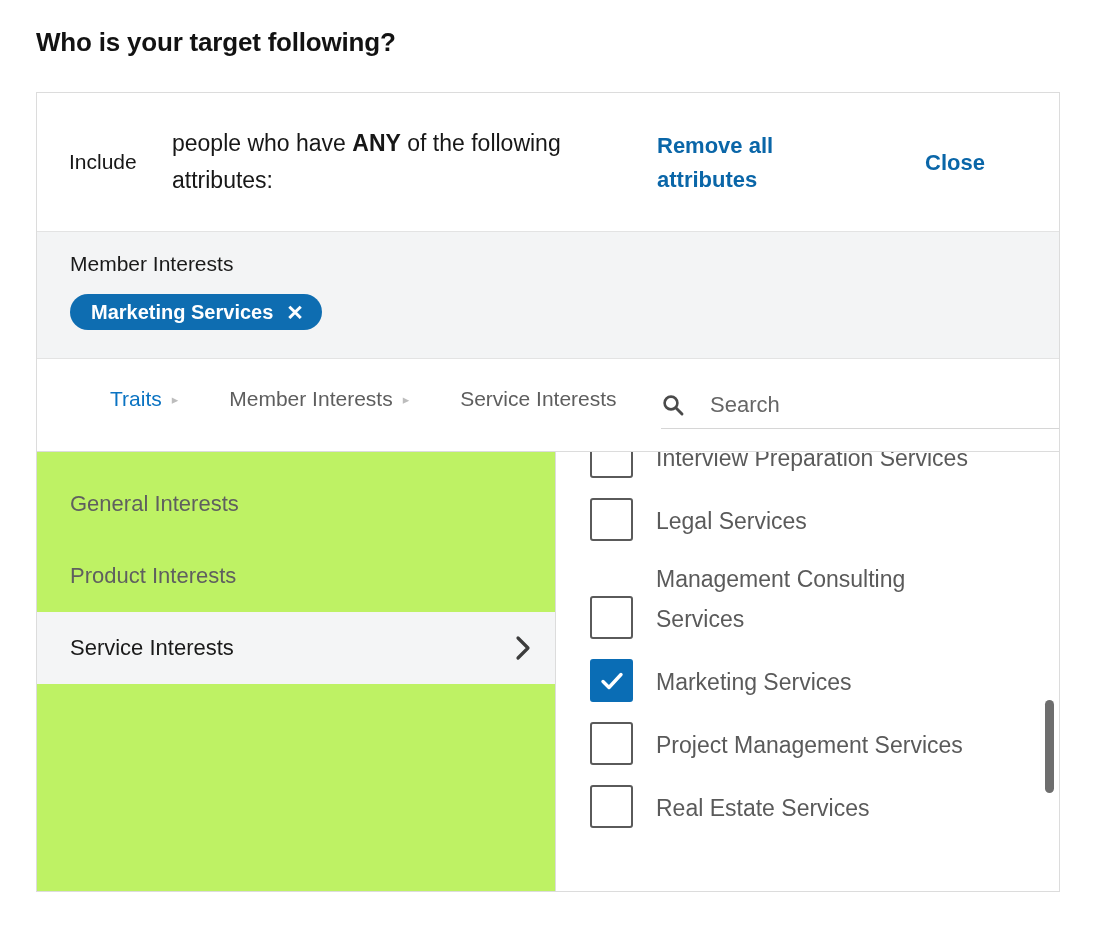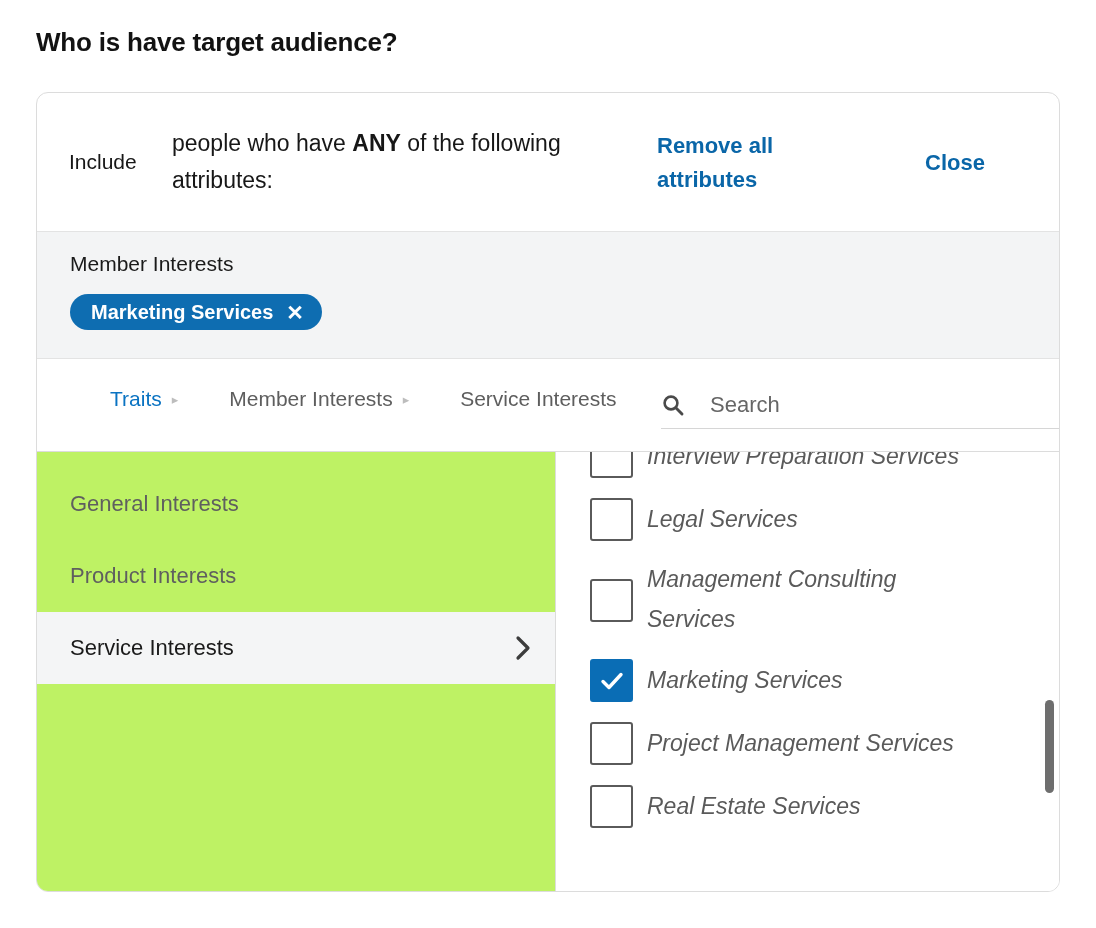--- a/index.html
+++ b/index.html
@@ -26,21 +26,21 @@
   }
 
   .card {
     position: absolute;
     left: 36px;
     top: 92px;
     width: 1024px;
     height: 800px;
     box-sizing: border-box;
     border: 1px solid #dcdcdc;
-    border-radius: 12px;
+    border-radius: 0;
     background: #ffffff;
     overflow: hidden;
   }
 
   
   .card-header {
     position: relative;
     height: 138px;
     box-sizing: border-box;
   }
@@ -219,25 +219,24 @@
   }
   .opt-scroll {
     position: absolute;
     left: 0;
     right: 0;
     top: -28px;
     bottom: 0;
   }
   .opt-item {
     display: flex;
-    align-items: center;
-    gap: 14px;
+    align-items: flex-end;
+    gap: 23px;
     padding: 9px 0 9px 34px;
     cursor: pointer;
-    font-style: italic;
   }
   .cb {
     flex: 0 0 auto;
     width: 43px;
     height: 43px;
     box-sizing: border-box;
     border: 2px solid #5a5a5a;
     border-radius: 3px;
     background: #ffffff;
     margin-top: 2px;
@@ -265,21 +264,21 @@
     width: 9px;
     height: 93px;
     border-radius: 5px;
     background: #6e6e6e;
     cursor: pointer;
   }
 </style>
 </head>
 <body>
 
-<div class="page-title">Who is have target audience?</div>
+<div class="page-title">Who is your target following?</div>
 
 <div class="card">
 
   <div class="card-header">
     <div class="include-label">Include</div>
     <div class="include-sentence"><span>people who have </span><b>ANY</b><span> of the following attributes:</span></div>
     <div class="header-link link-remove">Remove all attributes</div>
     <div class="header-link link-close">Close</div>
   </div>
 

